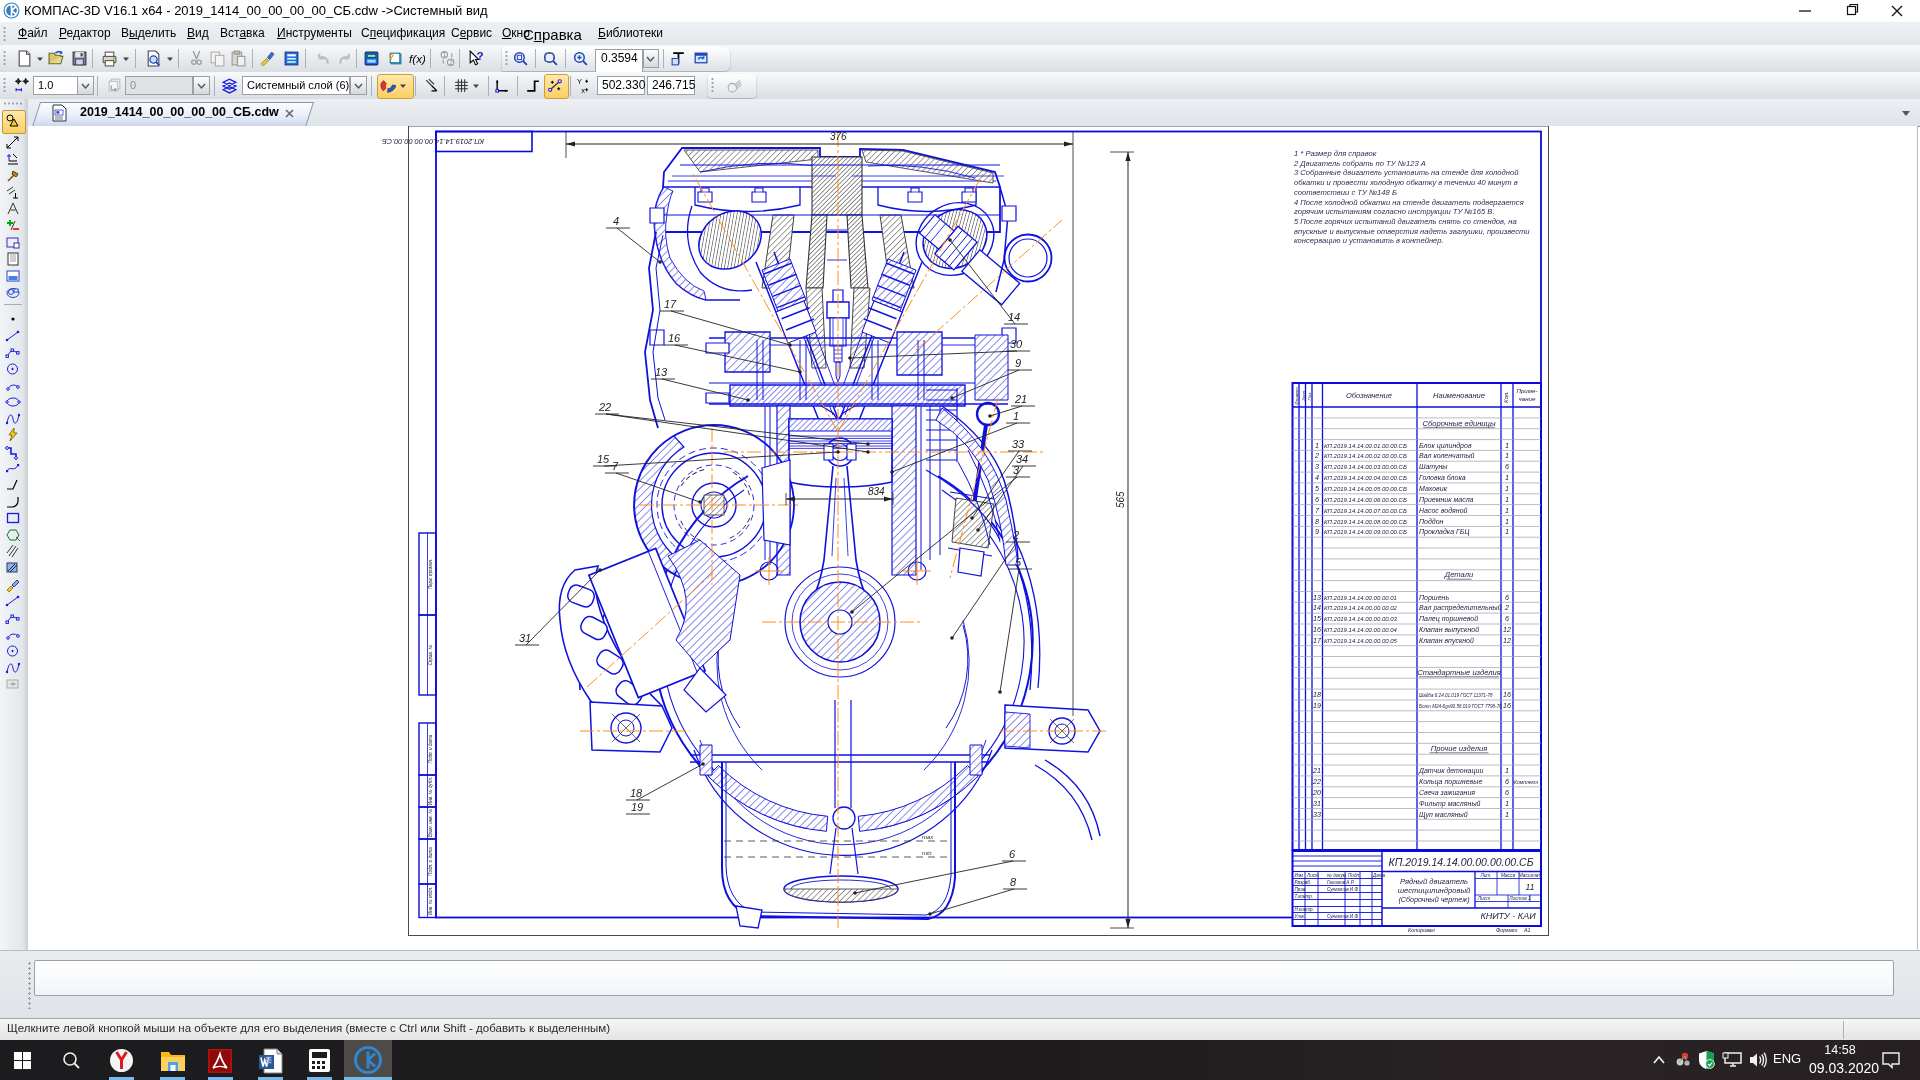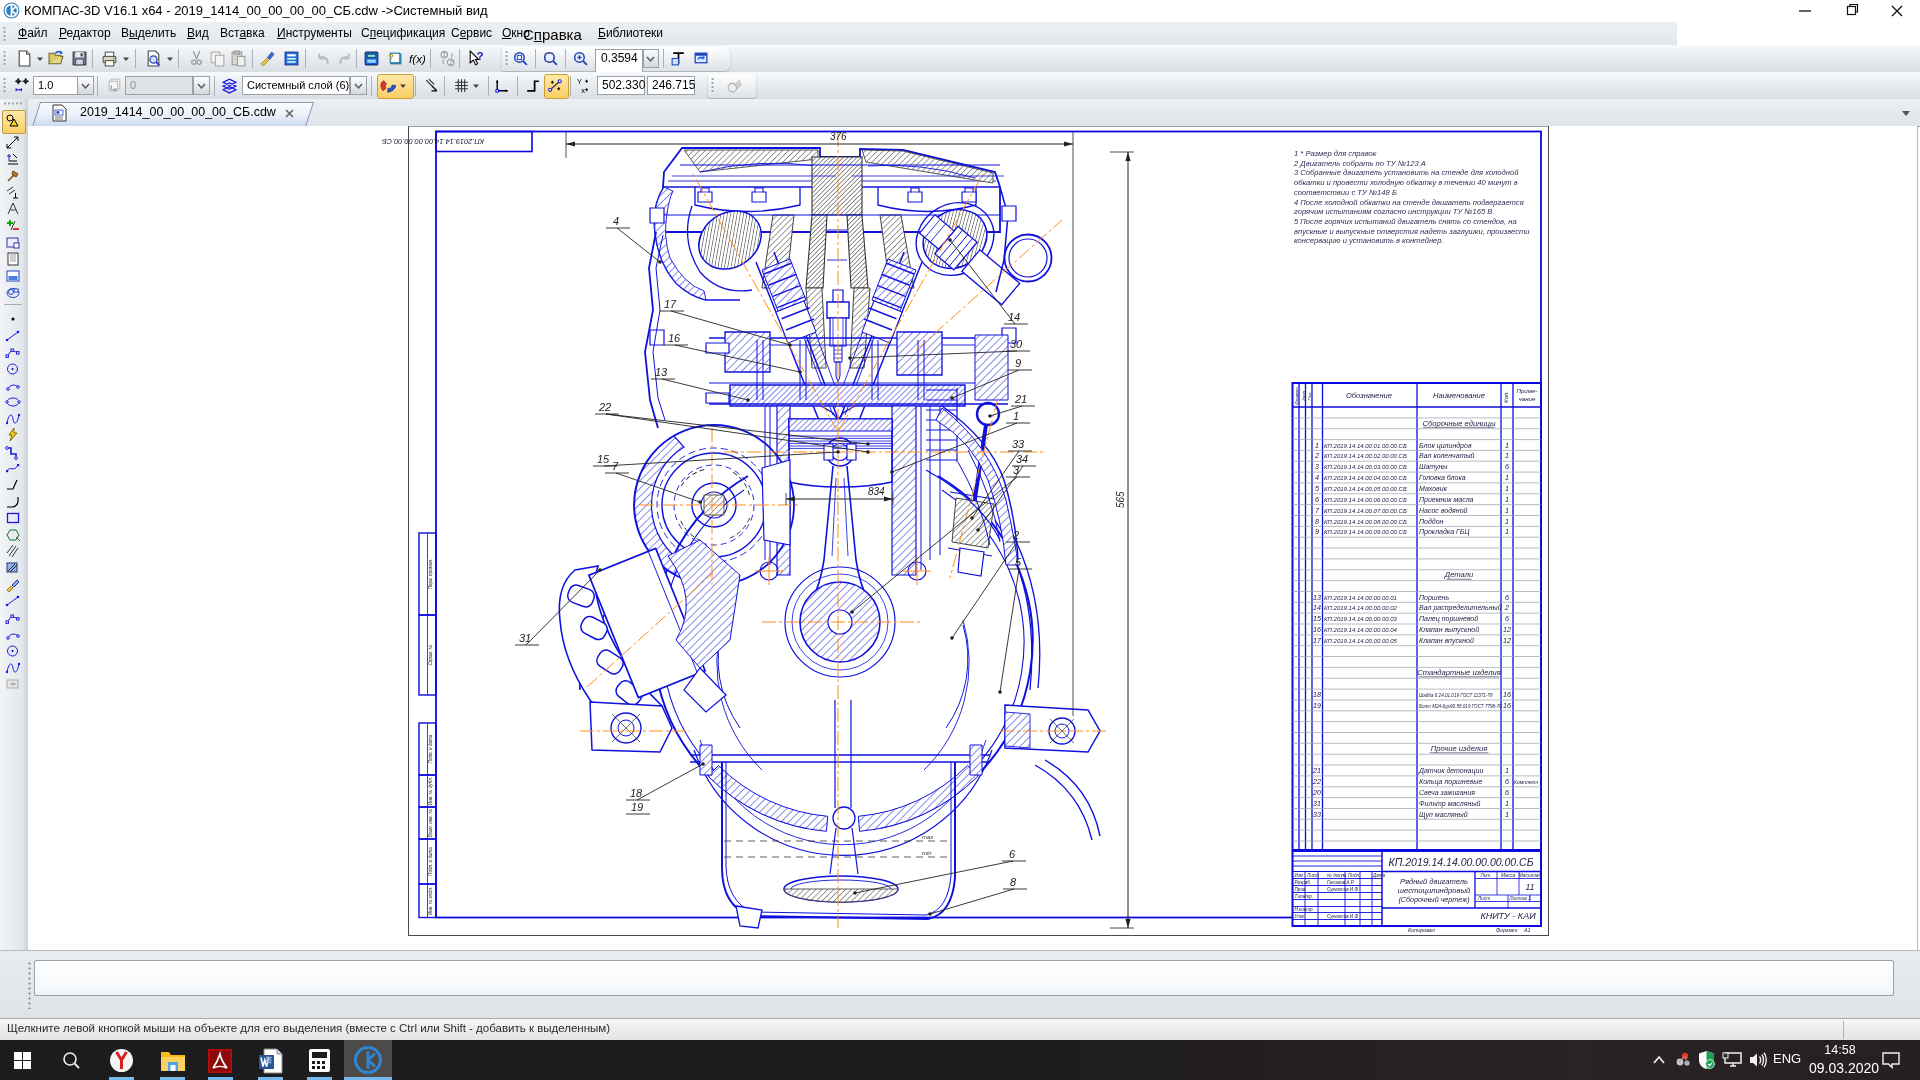--- a/index.html
+++ b/index.html
@@ -13,21 +13,21 @@
     <path d="M8.5 3.1 L8.5 13.9 M8.5 8.5 L13 4.6 M8.5 8.5 L13 12.4" stroke="#fff" stroke-width="1.7" fill="none"></path>
   </svg>
   <div class="abs" style="left:24px;top:3px;font-size:13px;color:#000;">КОМПАС-3D V16.1 x64 - 2019_1414_00_00_00_00_СБ.cdw -&gt;Системный вид</div>
   <svg class="abs" style="left:1795px;top:0" width="125" height="22" viewBox="0 0 125 22">
     <path d="M4 11 L16 11" stroke="#111" stroke-width="1.3"></path>
     <rect x="52.5" y="6.5" width="8" height="8" fill="none" stroke="#111" stroke-width="1.2"></rect>
     <path d="M55 6.5 L55 4.5 L62.5 4.5 L62.5 12 L60.5 12" stroke="#111" stroke-width="1.2" fill="none"></path>
     <path d="M97 6 L107 16 M107 6 L97 16" stroke="#111" stroke-width="1.3"></path>
   </svg>
 </div>
-<div class="abs" style="left:0;top:22px;width:1677px;height:23px;background:linear-gradient(#eef1f4,#e2e6ea);border-bottom:1px solid #d0d5da;">
+<div class="abs" style="left:0;top:22px;width:1920px;height:23px;background:linear-gradient(#eef1f4,#e2e6ea);border-bottom:1px solid #d0d5da;">
  <div class="abs" style="left:3px;top:4px;width:3px;height:15px;background-image:radial-gradient(circle,#9aa2ab 1px,transparent 1.2px);background-size:3px 4px;"></div>
  <div class="abs" style="left:18px;top:4px;font-size:12px;color:#000"><u>Ф</u>айл</div>
     <div class="abs" style="left:59px;top:4px;font-size:12px;color:#000"><u>Р</u>едактор</div>
     <div class="abs" style="left:121px;top:4px;font-size:12px;color:#000">В<u>ы</u>делить</div>
     <div class="abs" style="left:187px;top:4px;font-size:12px;color:#000"><u>В</u>ид</div>
     <div class="abs" style="left:220px;top:4px;font-size:12px;color:#000">Вст<u>а</u>вка</div>
     <div class="abs" style="left:277px;top:4px;font-size:12px;color:#000"><u>И</u>нструменты</div>
     <div class="abs" style="left:361px;top:4px;font-size:12px;color:#000">С<u>п</u>ецификация</div>
     <div class="abs" style="left:451px;top:4px;font-size:12px;color:#000">С<u>е</u>рвис</div>
     <div class="abs" style="left:502px;top:4px;font-size:12px;color:#000"><u>О</u>кно</div>
@@ -261,21 +261,21 @@
     </svg>
   </div>
 <div class="abs" style="left:28px;top:99px;width:1892px;height:27px;background:linear-gradient(#eceff3,#dfe4ea);border-bottom:1px solid #8c94a0;">
   <div class="abs" style="left:2px;top:3px;width:272px;height:24px;background:linear-gradient(#fafcff 0%,#e8eefa 55%,#c8d6ee 100%);border:1px solid #8a97ad;border-bottom:none;transform:skewX(-18deg) translateX(6px);"></div>
   <svg class="abs" style="left:24px;top:5px" width="15" height="18" viewBox="0 0 15 18">
      <path d="M1 1 L10 1 L14 5 L14 17 L1 17 Z" fill="#fff" stroke="#333"></path>
      <rect x="3" y="6" width="8" height="5" fill="#fff" stroke="#2244cc" stroke-width=".8"></rect>
       <rect x="4.4" y="7.2" width="3" height="2.4" fill="#2244cc"></rect>
      <path d="M3 13 L11 13 M3 15 L11 15" stroke="#555" stroke-width=".8"></path>
   </svg>
-  <div class="abs" style="left:52px;top:6px;font-size:12.5px;font-weight:normal;color:#000">2019_1414_00_00_00_00_СБ.cdw</div>
+  <div class="abs" style="left:52px;top:6px;font-size:12.5px;font-weight:bold;color:#000">2019_1414_00_00_00_00_СБ.cdw</div>
   <svg class="abs" style="left:256px;top:9px" width="11" height="11" viewBox="0 0 11 11">
       <path d="M2 2 L9 9 M9 2 L2 9" stroke="#666" stroke-width="1.6"></path>
     </svg>
   <svg class="abs" style="left:1873px;top:11px" width="10" height="7" viewBox="0 0 10 7">
       <path d="M1 1 L9 1 L5 6 Z" fill="#555"></path>
     </svg>
 </div>
 <div class="abs" style="left:0;top:99px;width:28px;height:851px;background:linear-gradient(90deg,#f2f4f6,#e3e7eb 80%,#c9cfd6);">
     <div class="abs" style="left:3px;top:3px;width:20px;height:3px;background-image:radial-gradient(circle,#9aa2ab 1px,transparent 1.2px);background-size:4px 3px;"></div>
     <div class="abs" style="left:2px;top:11px;width:22px;height:22px;background:linear-gradient(#ffe9a8,#fbce63);border:1px solid #b89a40;border-radius:2px;"></div>

